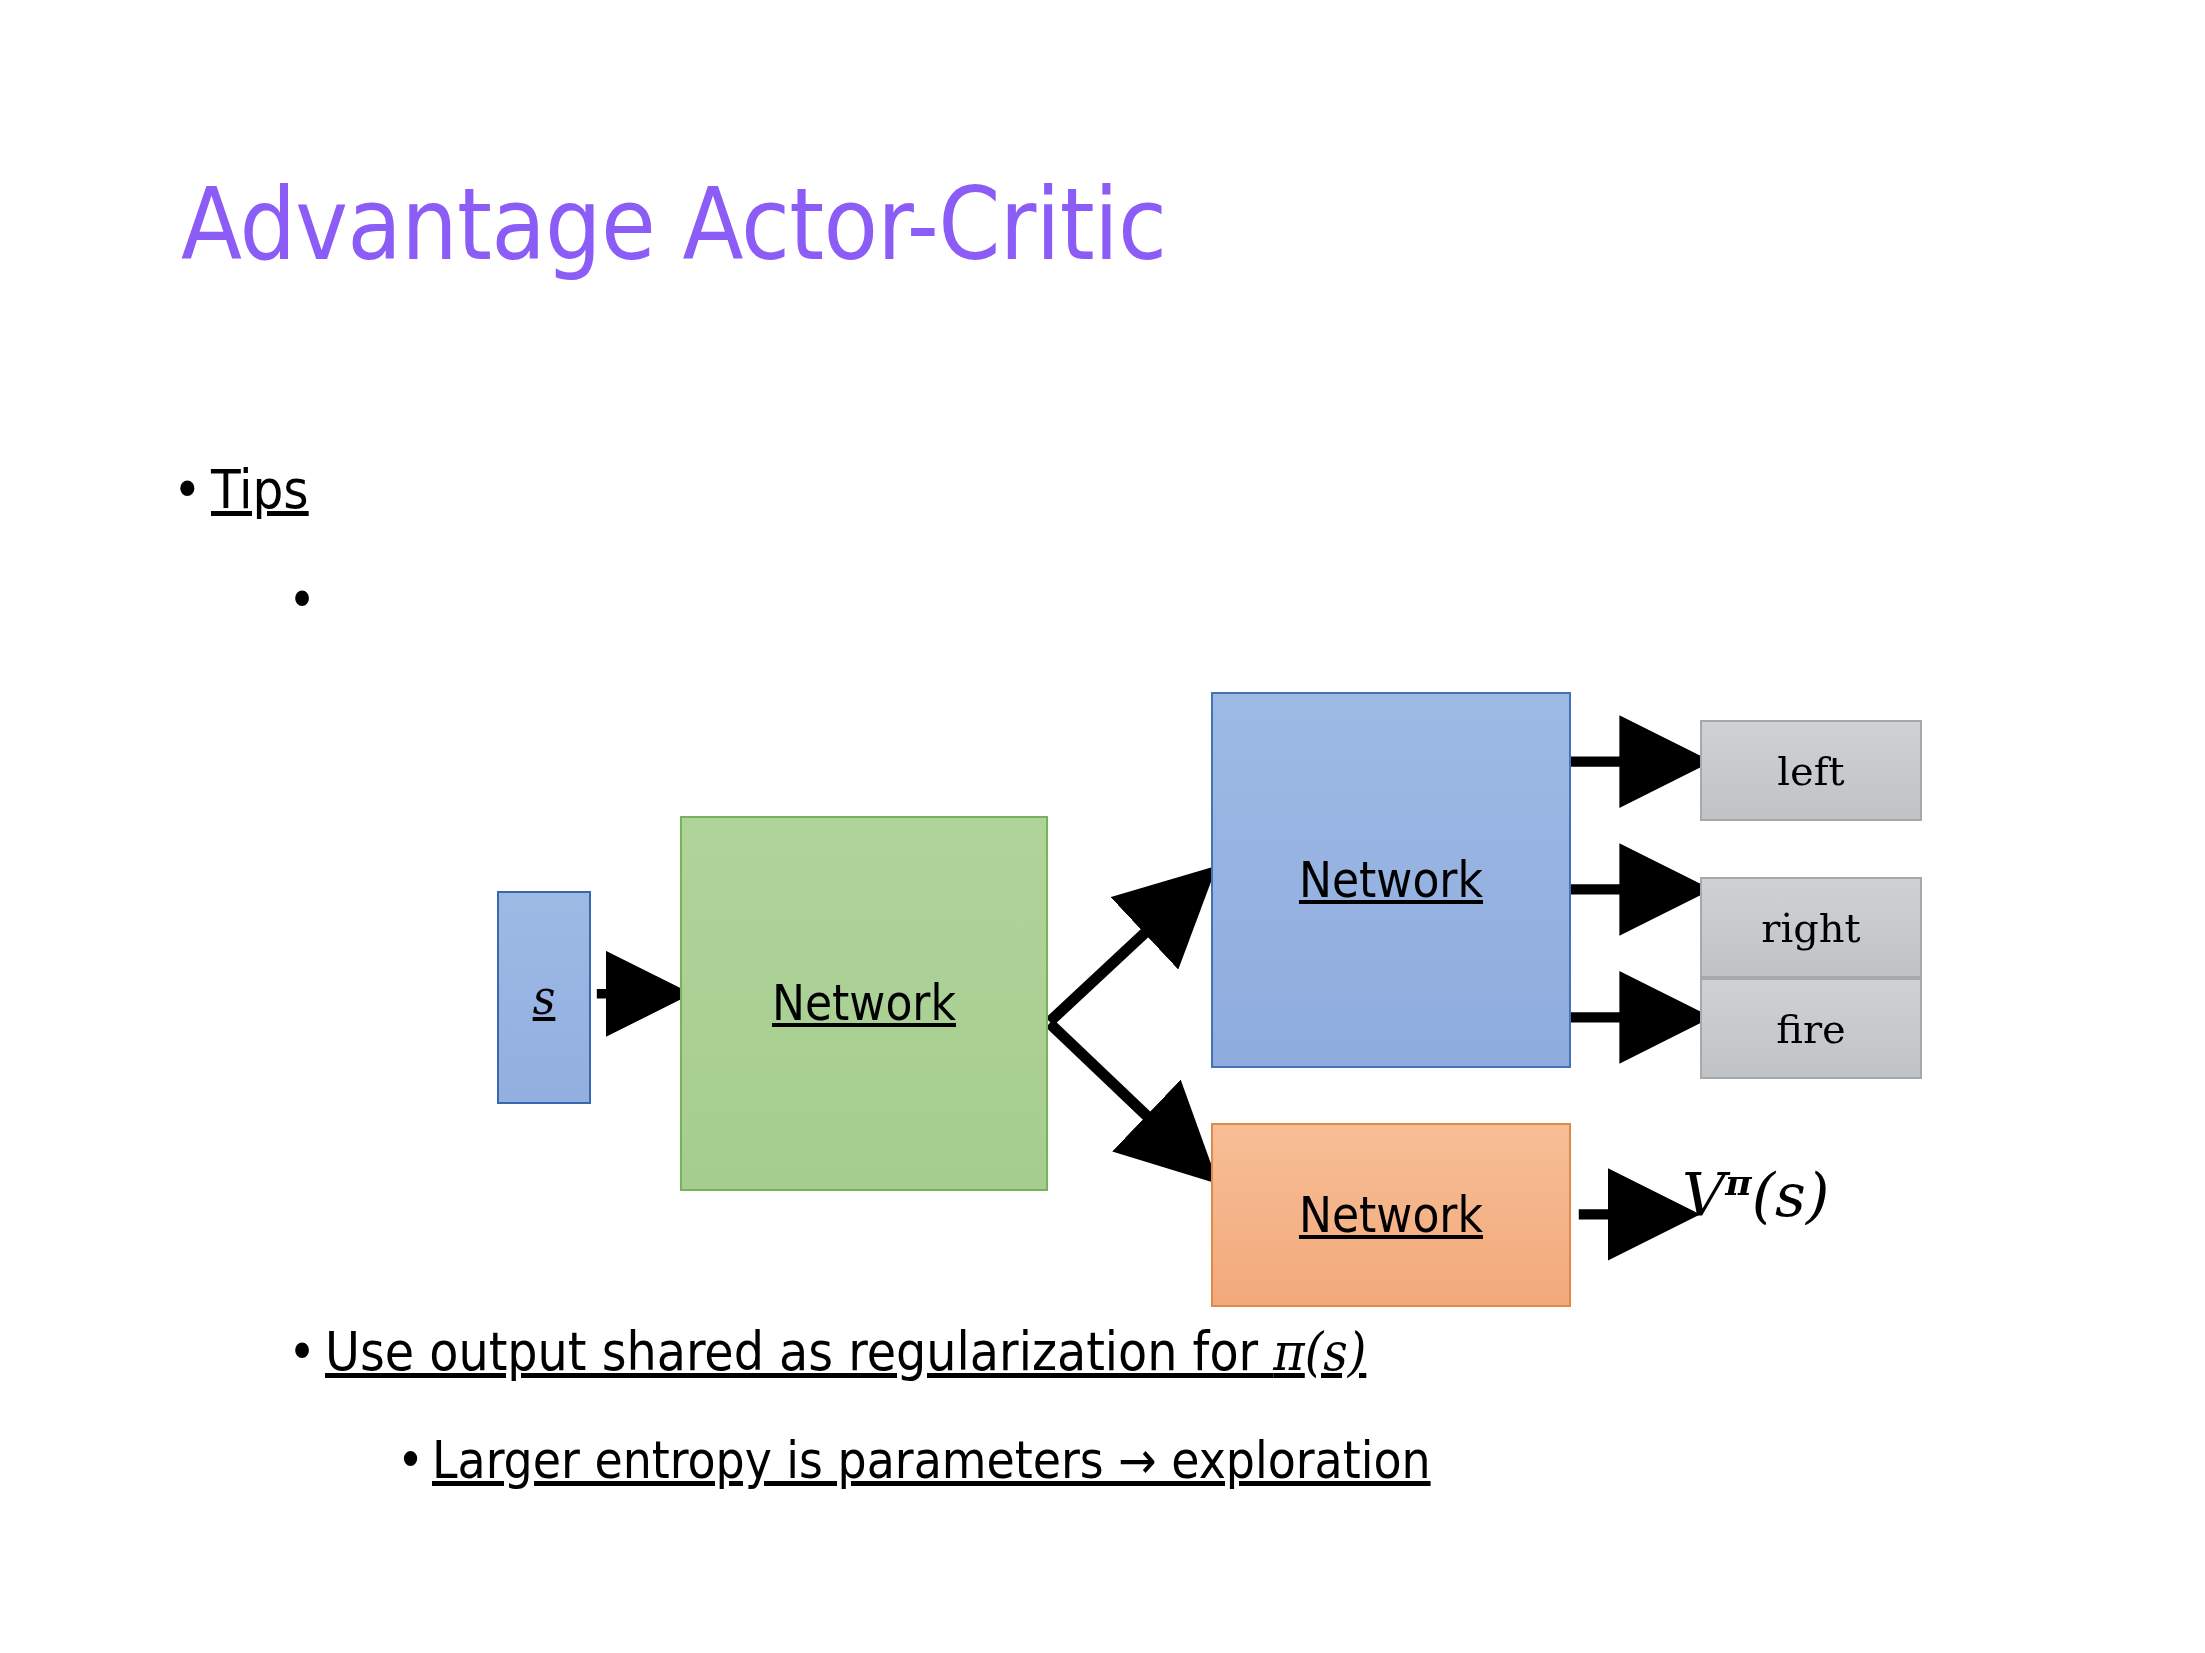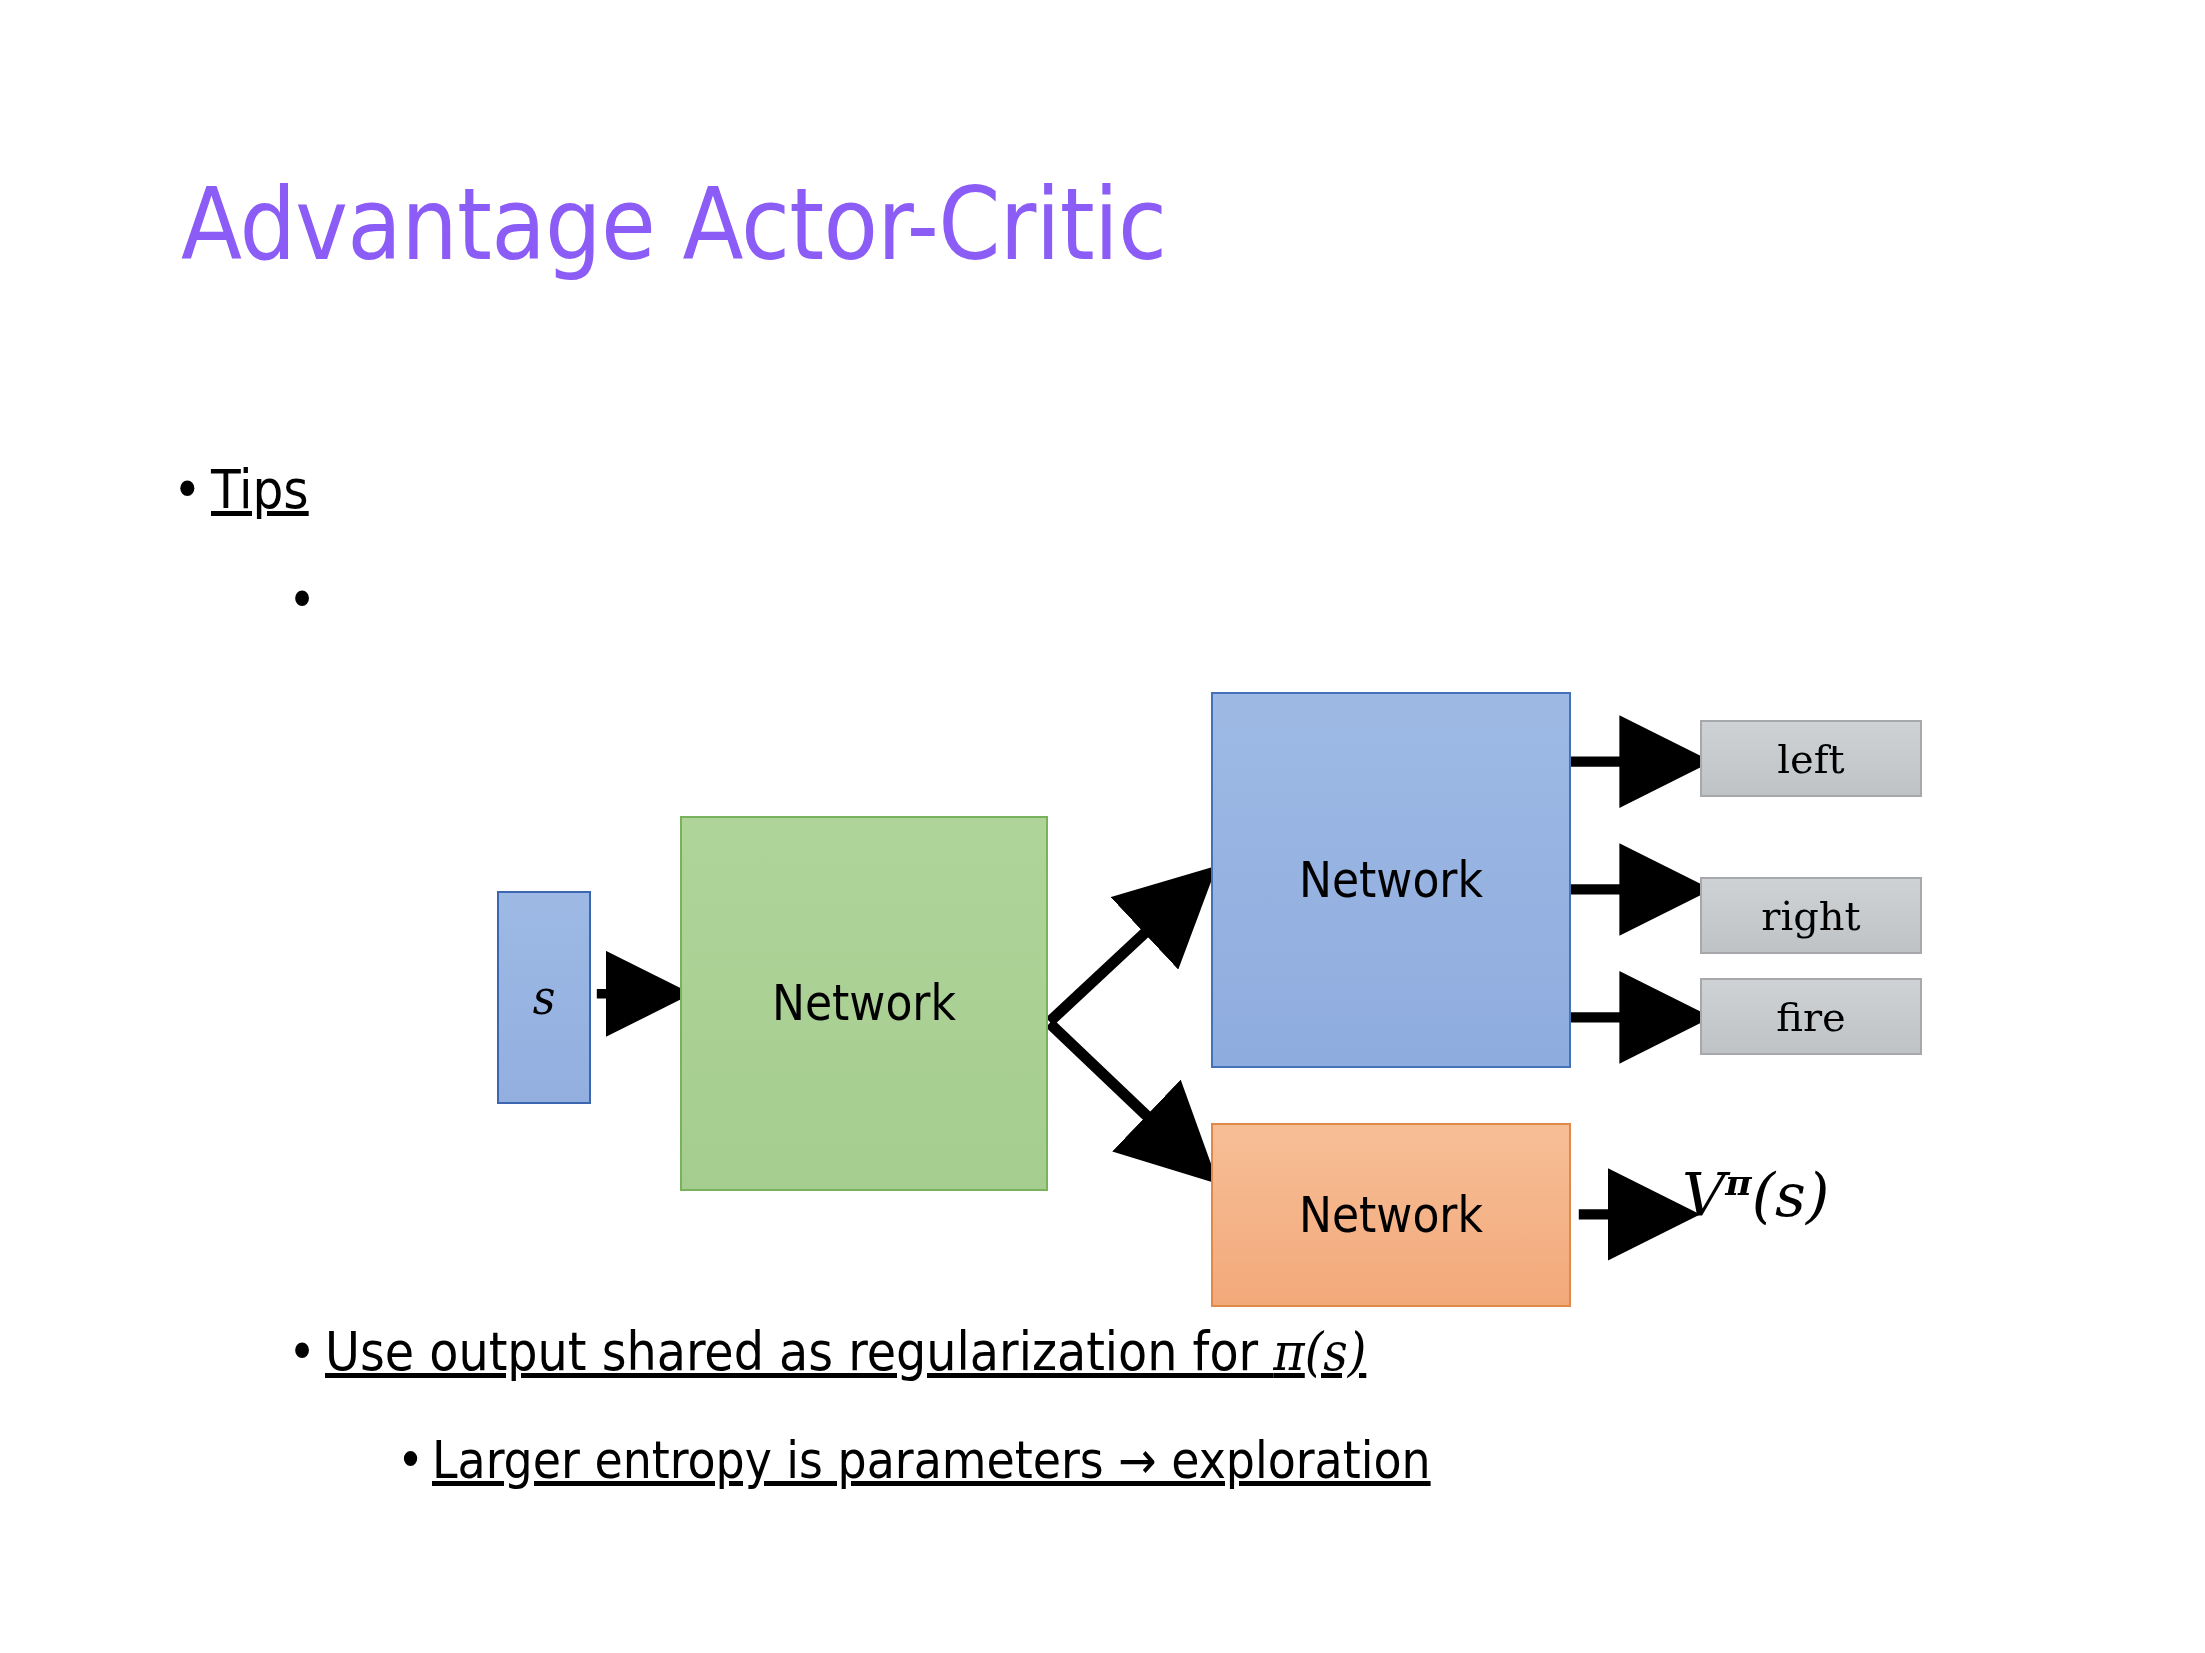--- a/index.html
+++ b/index.html
@@ -124,20 +124,21 @@
   .node {
     position: absolute;
     box-sizing: border-box;
     display: flex;
     align-items: center;
     justify-content: center;
     font-family: "DejaVu Sans Condensed", "Liberation Sans Narrow", "Liberation Sans", sans-serif;
     font-stretch: condensed;
     font-size: 49px;
     color: #000000;
+    text-decoration: underline;
   }
 
   
   #node-state {
     left: 497px;
     top: 891px;
     width: 94px;
     height: 213px;
     background: linear-gradient(180deg, #9DB9E4 0%, #92AFE0 100%);
     border: 2.2px solid #3C66B0;
@@ -179,21 +180,21 @@
   }
 
   
   .action-box {
     position: absolute;
     box-sizing: border-box;
     display: flex;
     align-items: center;
     justify-content: center;
     width: 222px;
-    height: 77px;
+    height: 101px;
     background: linear-gradient(180deg, #CFD2D4 0%, #BFC3C6 100%);
     border: 2.2px solid #A6A8AB;
     font-family: "DejaVu Serif", "Liberation Serif", serif;
     font-size: 40px;
     color: #000000;
   }
   #action-left  { left: 1700px; top: 720px; }
   #action-right { left: 1700px; top: 849px; margin-top: 28px; }
   #action-fire  { left: 1700px; top: 978px; text-align: center; }
 

